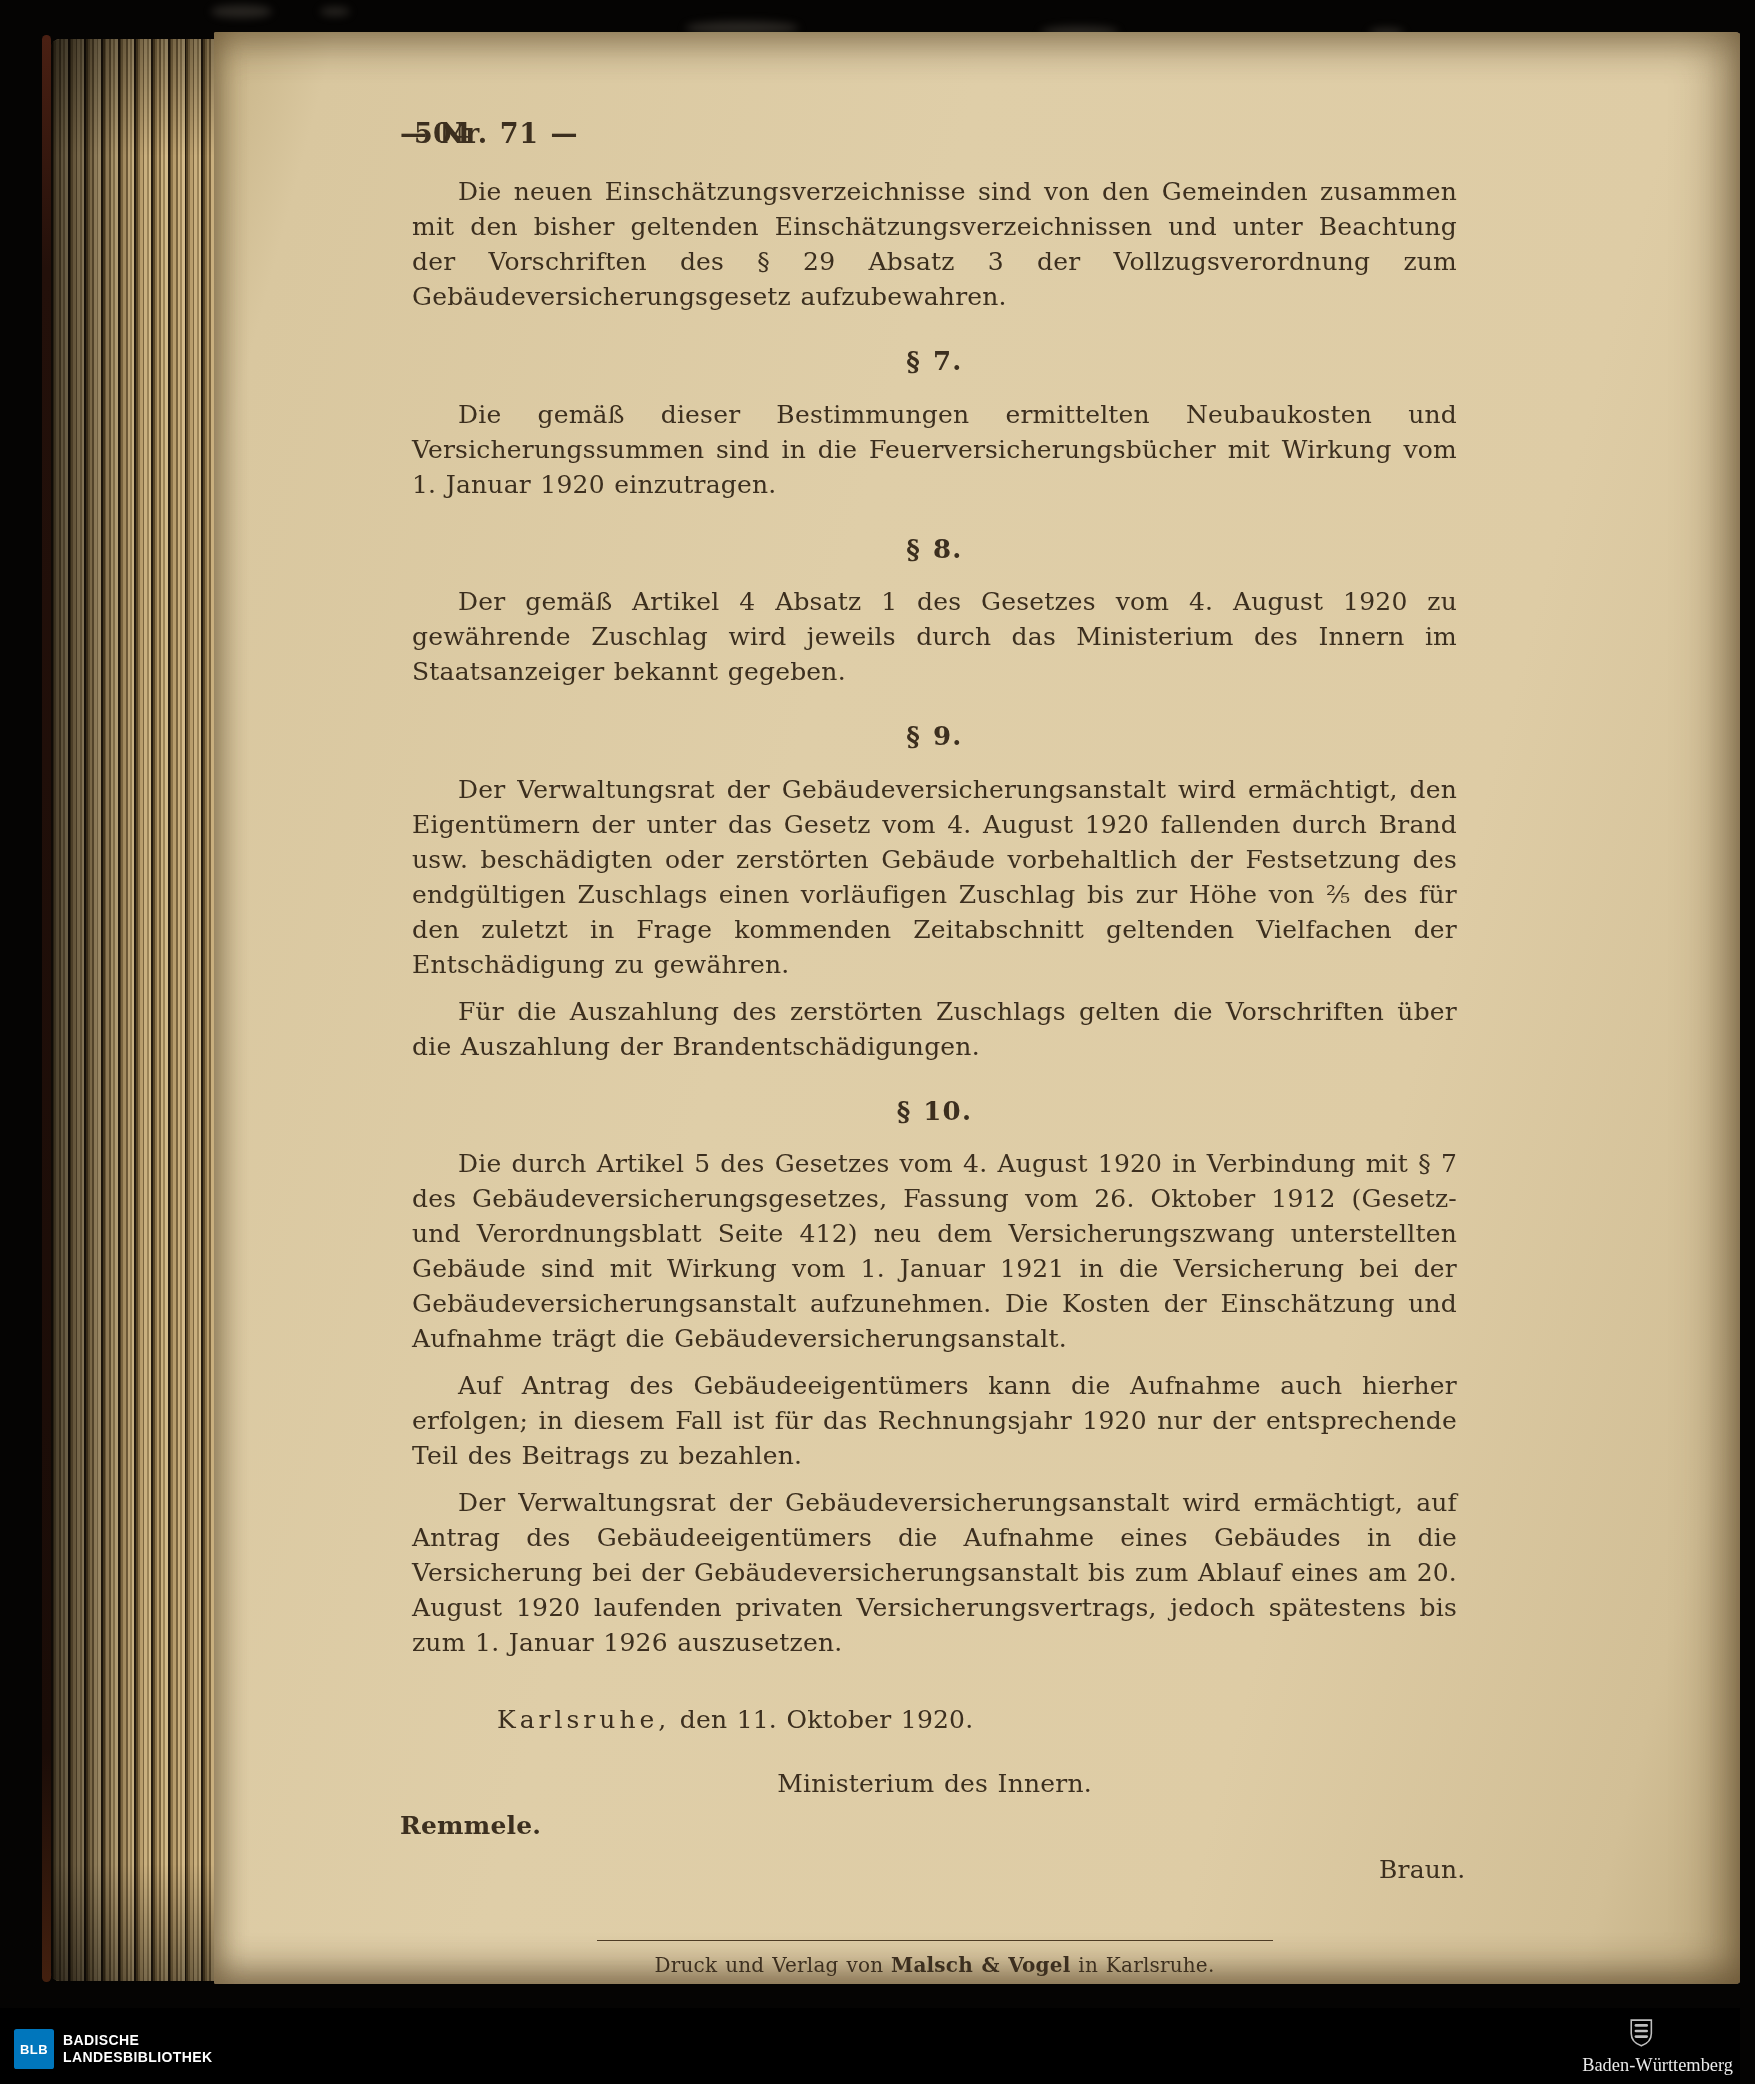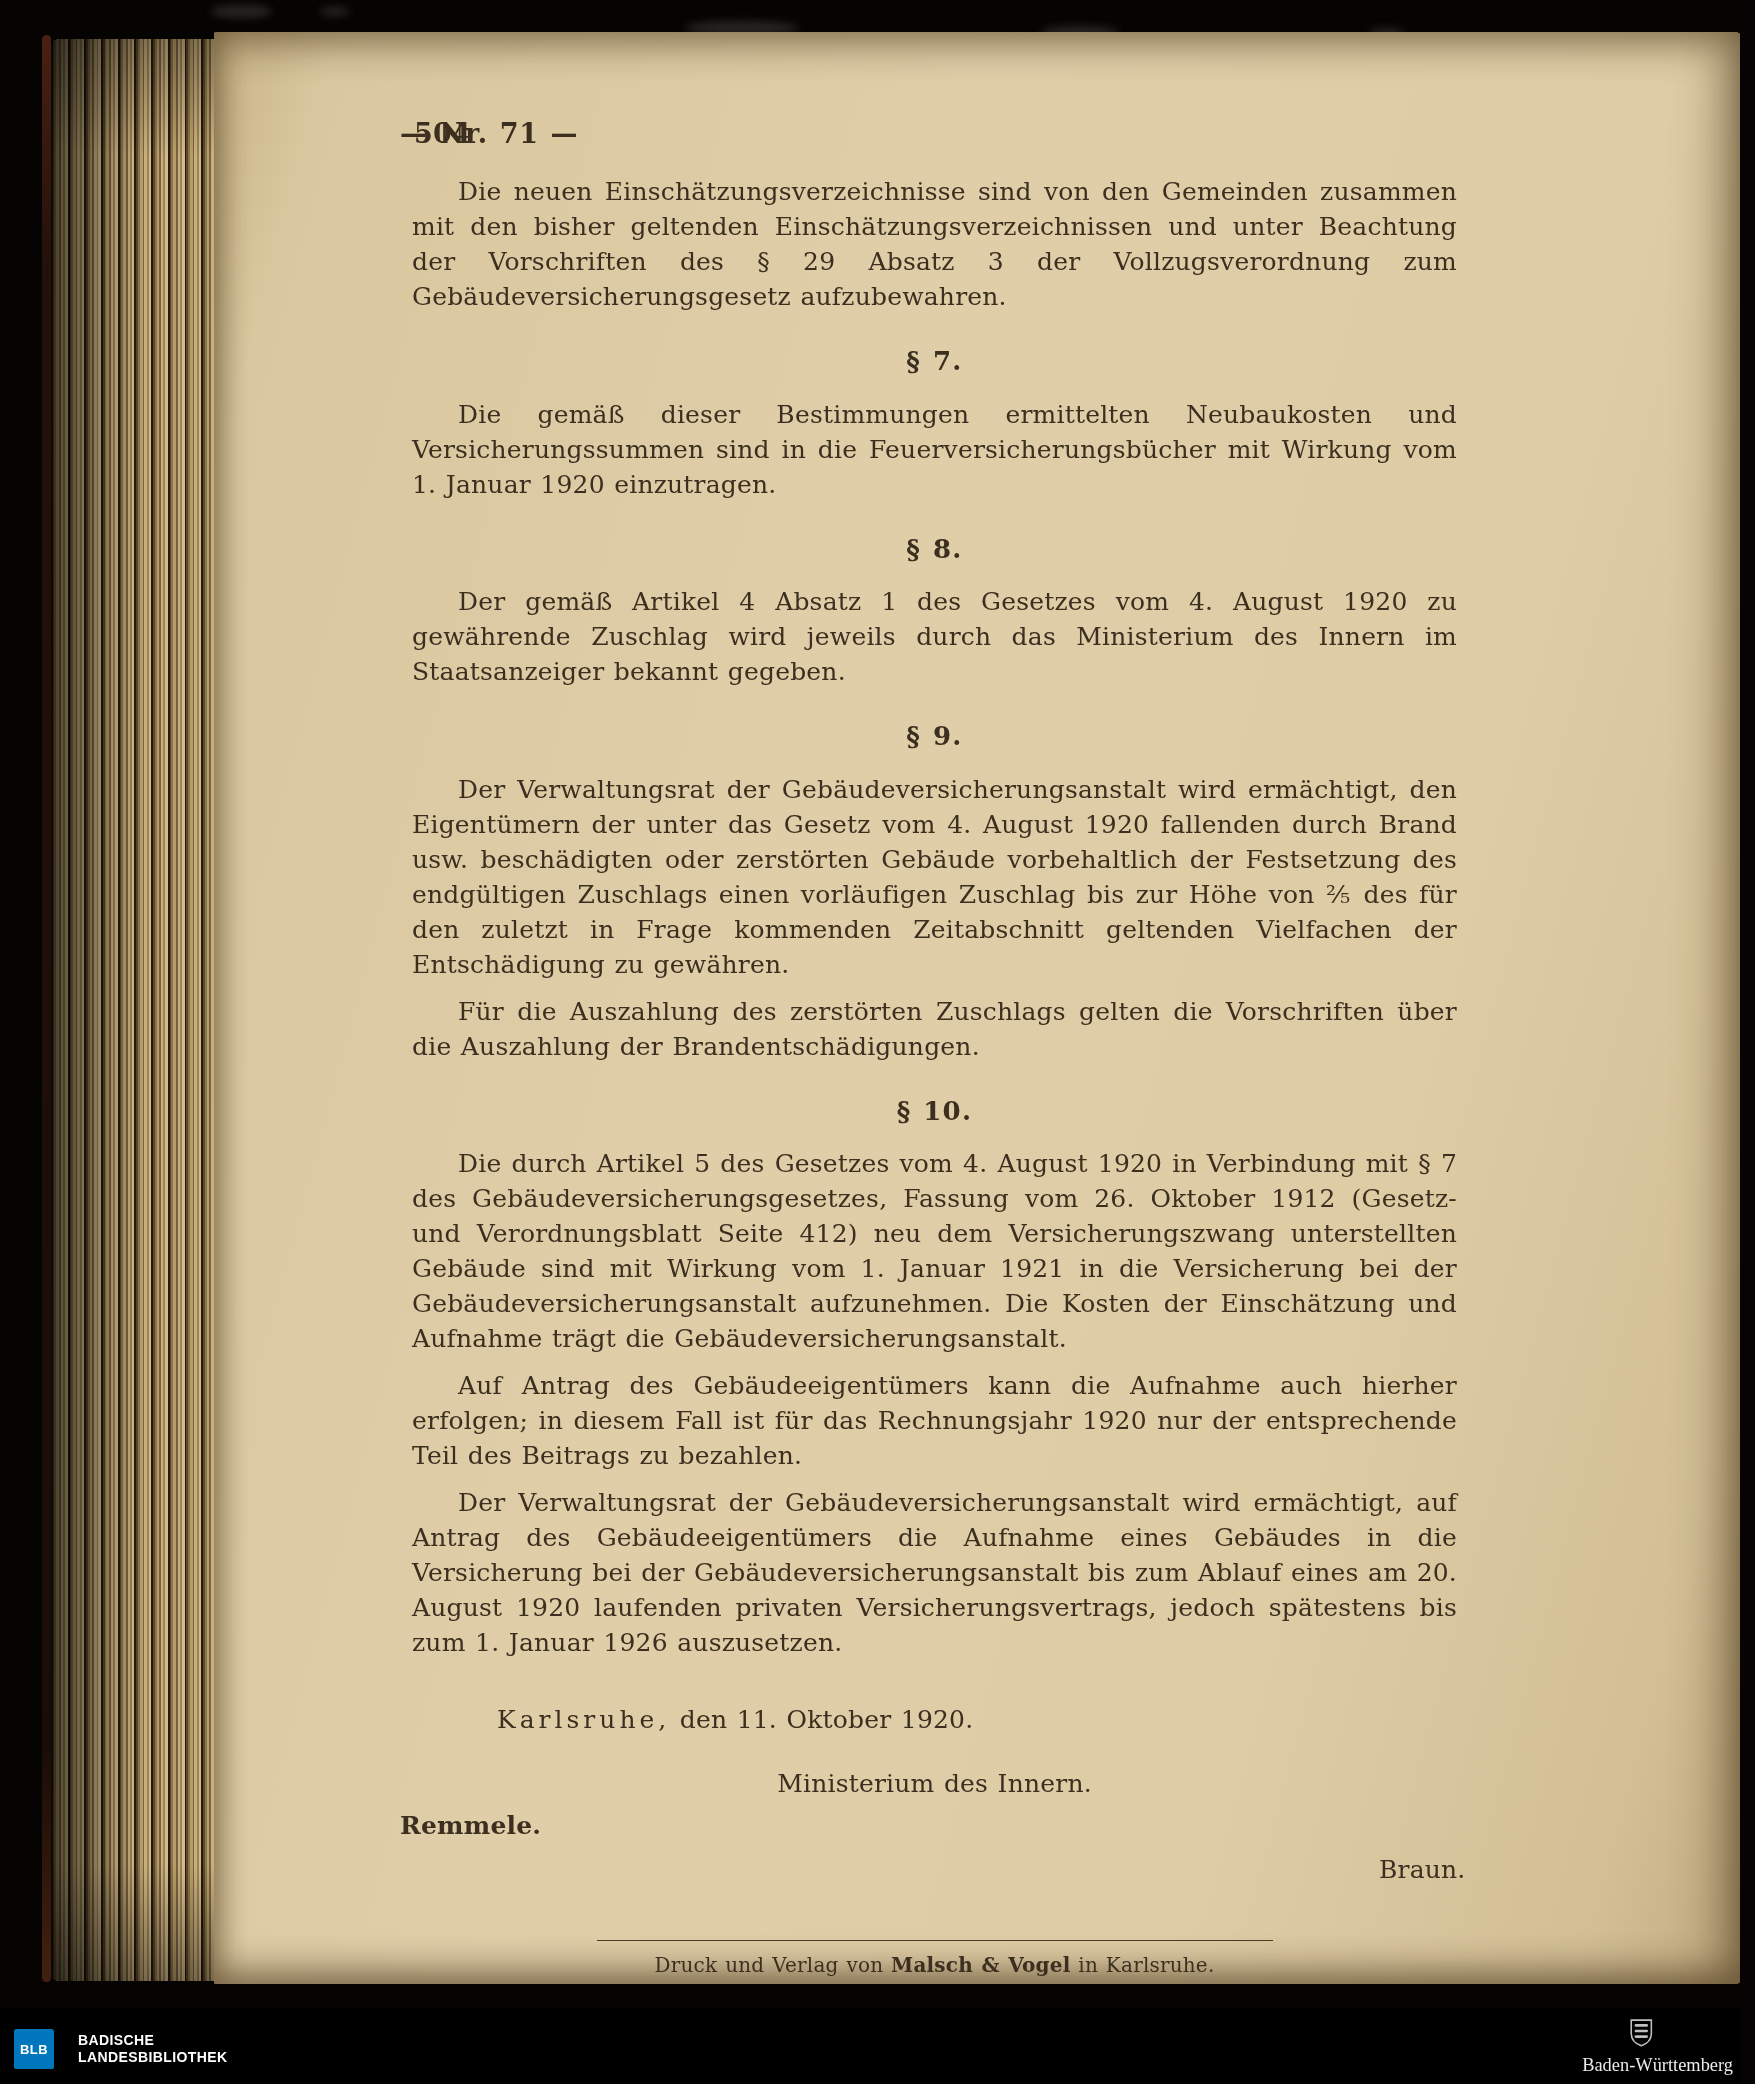--- a/index.html
+++ b/index.html
@@ -54,21 +54,21 @@
   .sig-bold{margin:7px 0 0;text-align:left;font-weight:bold;}
   .sig-right{margin:8.8px 0 0;text-align:right;padding-right:3.5px;}
 
   .imprint{margin-top:53px;}
   .imprint-rule{width:676px;margin:0 auto 7px;border:0;border-top:1.8px solid #4d3c25;}
   .imprint-text{text-align:center;font-size:20px;margin:0;}
   .imprint-text b{font-weight:bold;}
 
   
   .footer-bar{position:absolute;left:0;right:0;bottom:0;height:77px;background:#000;}
-  .blb{position:absolute;left:14px;bottom:16px;display:flex;align-items:center;gap:24px;}
+  .blb{position:absolute;left:14px;bottom:16px;display:flex;align-items:center;gap:9px;}
   .blb-logo{width:40px;height:40px;background:#0076bc;color:#fff;border-radius:2.6px;
     display:flex;align-items:center;justify-content:center;
     font-family:"Liberation Sans",sans-serif;font-weight:700;font-size:13px;letter-spacing:0.4px;}
   .library{color:#fff;font-family:"Liberation Sans",sans-serif;font-weight:700;
     font-size:14px;line-height:1.2;letter-spacing:0.4px;}
   .arms{position:absolute;right:86px;bottom:37px;width:24.6px;height:30px;opacity:.88;}
   .region{position:absolute;right:7px;bottom:8.8px;color:#eaeaea;
     font-family:"Liberation Serif","DejaVu Serif",serif;font-size:18.4px;}
 </style>
 </head>

